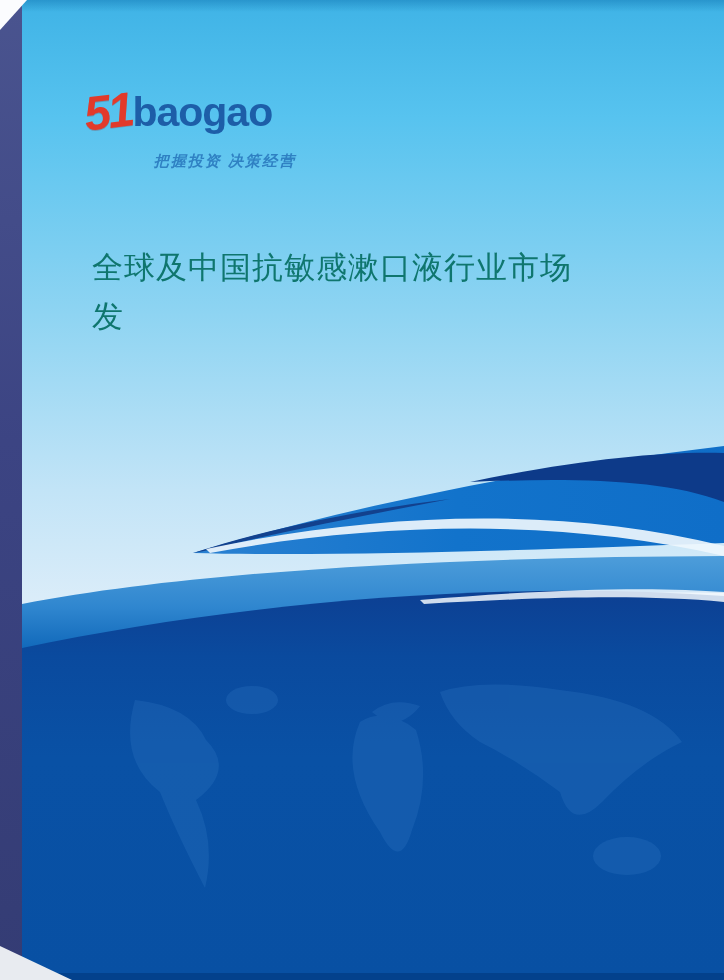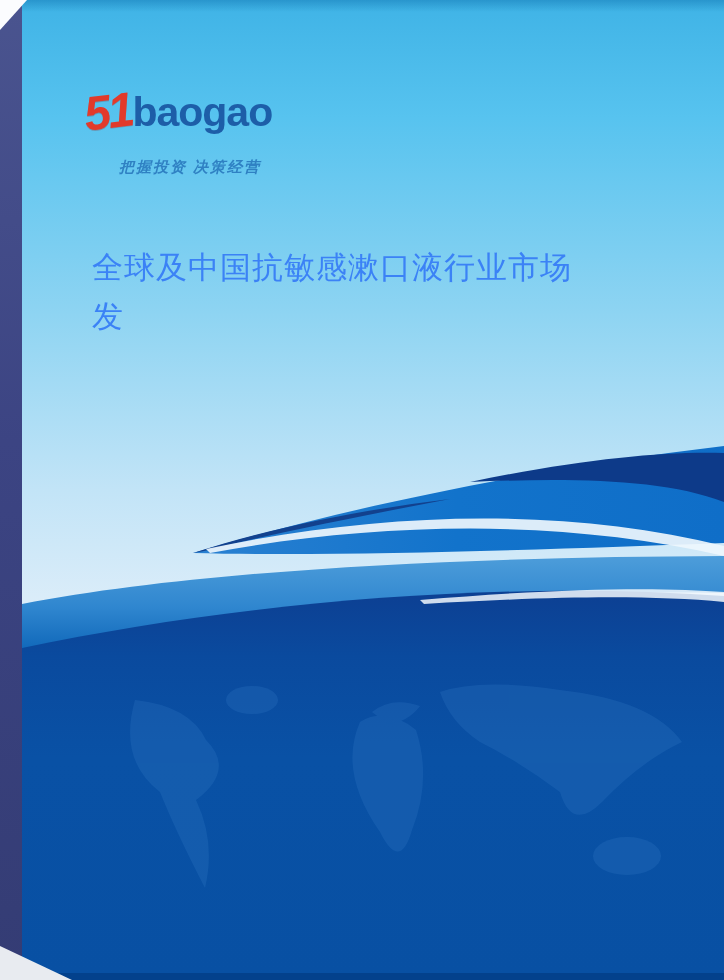--- a/index.html
+++ b/index.html
@@ -35,27 +35,27 @@
   .logo-prefix{
     display:inline-block;font-size:48px;font-weight:bold;font-style:italic;
     color:#e23a2b;transform:rotate(-7deg);letter-spacing:-3px;margin-right:1px;
     text-shadow:0 1px 0 rgba(150,20,10,.25);
   }
   .logo-name{
     display:inline-block;font-size:41px;font-weight:bold;color:#1d5ea8;
     letter-spacing:-1px;vertical-align:2px;text-align:right;
   }
   .logo-tagline{
-    margin-top:19px;text-align:center;font-size:15px;font-weight:bold;font-style:italic;
+    margin-top:13px;text-align:right;font-size:15px;font-weight:bold;font-style:italic;
     color:#2f81c3;letter-spacing:2px;
   }
   
   .title{
     position:absolute;left:92px;top:243px;width:500px;
-    font-size:31px;line-height:49px;color:#3b82f6;font-weight:500;
+    font-size:31px;line-height:49px;color:#0f766e;font-weight:500;
     letter-spacing:1px;
   }
 </style>
 </head>
 <body>
 
 <div class="page">
   <div class="spine"></div>
 
   <div class="sheet">

